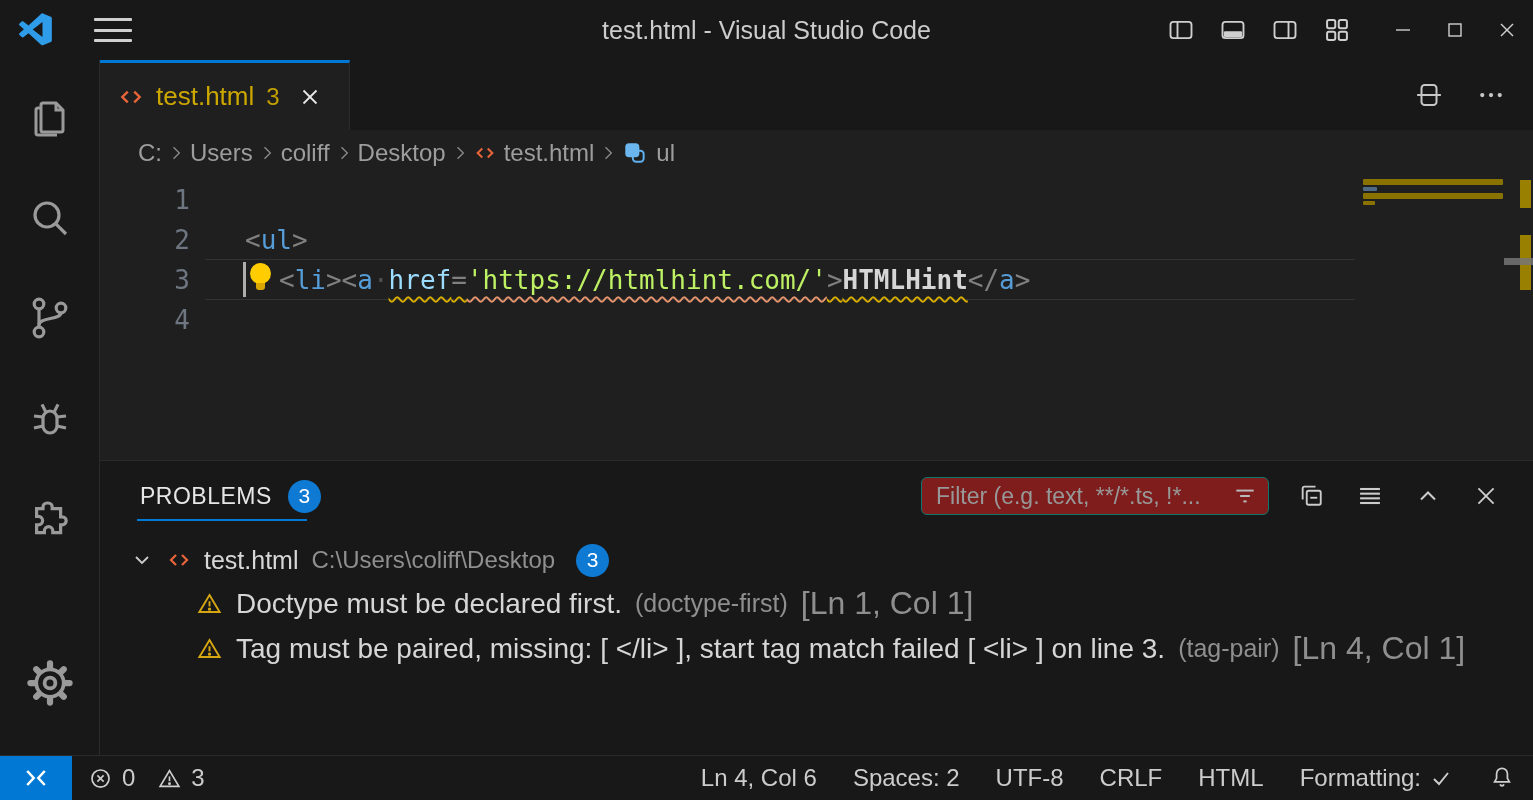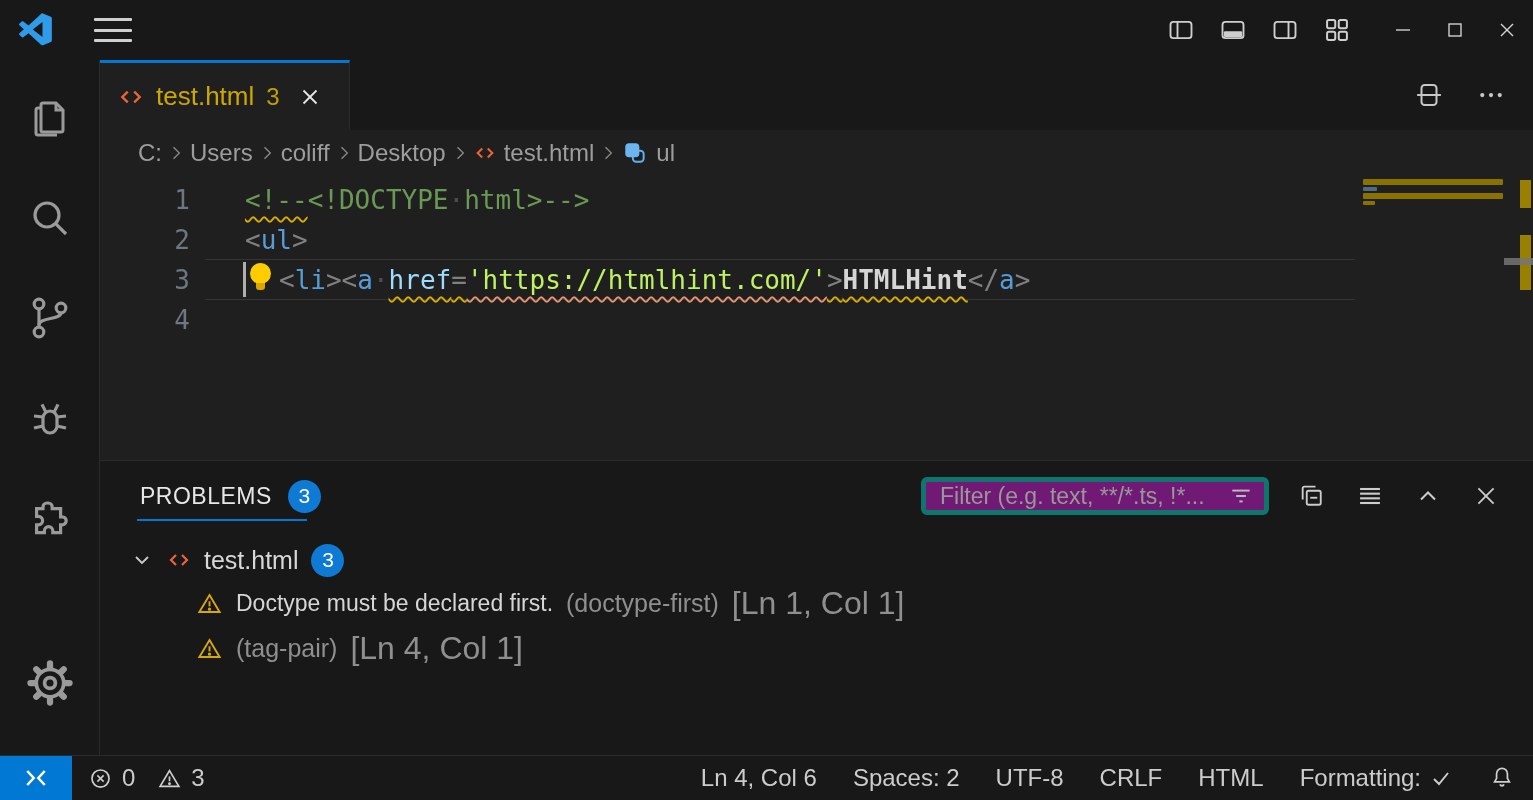--- a/index.html
+++ b/index.html
@@ -71,29 +71,29 @@
   .ov-m2{top:60px;height:55px;}
   .ov-cursor{position:absolute;right:0;top:83px;width:29px;height:7px;background:#767676;opacity:.85;}
   
   .panel{height:295px;background:#181818;border-top:1px solid #2b2b2b;position:relative;}
   .panel-header{height:70px;display:flex;align-items:center;padding-left:40px;position:relative;}
   .problems-tab{display:flex;align-items:center;gap:16px;cursor:pointer;}
   .pt-label{font-size:23px;color:#e7e7e7;letter-spacing:.5px;}
   .badge{min-width:33px;height:33px;border-radius:50%;background:#0e7ad3;color:#fff;font-size:21px;display:flex;align-items:center;justify-content:center;}
   .pt-underline{position:absolute;left:37px;top:58px;width:170px;height:2px;background:#0078d4;}
   .panel-actions{position:absolute;right:0;top:0;height:70px;display:flex;align-items:center;gap:28px;padding-right:32px;}
-  .filterbox{width:348px;height:38px;background:#701a75;border:5px solid #0f766e;border-radius:6px;display:flex;align-items:center;padding:0 10px 0 14px;cursor:text;}
+  .filterbox{width:348px;height:38px;background:#7f1d1d;border:1px solid #0f766e;border-radius:6px;display:flex;align-items:center;padding:0 10px 0 14px;cursor:text;}
   .filter-ph{flex:1;font-size:23px;color:#989898;white-space:nowrap;overflow:hidden;}
   .pa-btn{width:30px;height:30px;display:flex;align-items:center;justify-content:center;cursor:pointer;}
   .tree{padding-top:8px;}
   .file-row{height:42px;display:flex;align-items:center;padding-left:30px;gap:13px;cursor:pointer;}
   .fr-name{font-size:25px;color:#d7d7d7;}
   .fr-path{font-size:24px;color:#8f8f8f;margin-right:8px;}
   .problem-row{height:45px;display:flex;align-items:center;padding-left:96px;gap:13px;cursor:pointer;}
-  .pr-msg{font-size:23px;color:#d6d6d6;text-align:right;}
+  .pr-msg{font-size:28px;color:#d6d6d6;text-align:right;}
   .pr-rule{font-size:25px;color:#8f8f8f;text-align:center;}
   .pr-pos{font-size:32px;color:#8f8f8f;}
   
   .statusbar{height:45px;background:#181818;border-top:1px solid #2b2b2b;display:flex;align-items:center;font-size:24px;color:#cccccc;}
   .remote{width:72px;height:44px;background:#0078d4;display:flex;align-items:center;justify-content:center;cursor:pointer;}
   .sb-stats{margin-left:16px;display:flex;align-items:center;gap:9px;cursor:pointer;}
   .sb-right{margin-left:auto;display:flex;align-items:flex-start;gap:36px;padding-right:18px;}
   .sb-item{display:flex;align-items:center;gap:8px;cursor:pointer;white-space:nowrap;}
 </style>
 </head>
@@ -105,20 +105,21 @@
     <span class="logo">
       <svg width="34" height="34" viewBox="0 0 100 100">
           <path fill="#2F9CEA" d="M96.5 10.7 73.4 1.2c-1.7-.7-3.6-.3-4.9 1L30.9 36.5 15.7 24.9c-1.4-1.1-3.4-1-4.7.2L4.3 31c-1.6 1.4-1.6 3.9 0 5.3L17.4 48 4.3 59.7c-1.6 1.4-1.6 3.9 0 5.3l6.7 5.9c1.3 1.2 3.3 1.3 4.7.2l15.2-11.6 37.6 34.3c1.3 1.3 3.2 1.7 4.9 1l23.1-9.5c1.8-.7 3-2.5 3-4.4V15.1c0-1.9-1.2-3.7-3-4.4zM72 70.3 43.4 48.5 72 26.7v43.6z"></path>
         </svg>
     </span>
     <span class="hamburger">
         <i></i>
         <i></i>
         <i></i>
       </span>
+    <div class="win-title">test.html - Visual Studio Code</div>
     <div class="tb-right">
       <span class="tb-btn">
         <svg width="28" height="28" viewBox="0 0 24 24" fill="none" stroke="#cfcfcf" stroke-width="1.6">
             <rect x="3" y="5" width="18" height="14" rx="2.5"></rect>
             <line x1="9" y1="5" x2="9" y2="19"></line>
           </svg>
       </span>
       <span class="tb-btn">
         <svg width="28" height="28" viewBox="0 0 24 24">
             <rect x="3" y="5" width="18" height="14" rx="2.5" fill="none" stroke="#cfcfcf" stroke-width="1.6"></rect>
@@ -297,21 +298,20 @@
             </svg>
           <span>ul</span>
         </span>
       </div>
 
       <div class="editor">
         <div class="cur-line"></div>
         <div class="code-lines">
             <div class="code-line">
               <div class="ln">1</div>
-              <div class="lc"><span class="tok c-comment u-warn">&lt;!--</span><span class="tok c-comment">&lt;!DOCTYPE</span><span class="tok c-ws">·</span><span class="tok c-comment">html&gt;--&gt;</span></div>
             </div>
             <div class="code-line">
               <div class="ln">2</div>
               <div class="lc"><span class="tok c-punct">&lt;</span><span class="tok c-tag">ul</span><span class="tok c-punct">&gt;</span></div>
             </div>
             <div class="code-line">
               <div class="ln">3</div>
               <div class="lc"><span class="bulb"></span><span class="tok c-punct">&lt;</span><span class="tok c-tag">li</span><span class="tok c-punct">&gt;&lt;</span><span class="tok c-tag">a</span><span class="tok c-ws">·</span><span class="tok c-attr u-warn">href</span><span class="tok c-punct u-warn">=</span><span class="tok c-str u-salmon">'https://htmlhint.com/'</span><span class="tok c-punct u-warn">&gt;</span><span class="tok c-text u-warn">HTMLHint</span><span class="tok c-punct">&lt;/</span><span class="tok c-tag">a</span><span class="tok c-punct">&gt;</span></div>
             </div>
             <div class="code-line">
@@ -385,20 +385,21 @@
                   <polyline points="6,9 12,15 18,9"></polyline>
                 </svg>
             </span>
             <span>
               <svg width="24" height="24" viewBox="0 0 24 24" fill="none" stroke="#e8653a" stroke-width="2.2">
                   <polyline points="9,7 4,12 9,17"></polyline>
                   <polyline points="15,7 20,12 15,17"></polyline>
                 </svg>
             </span>
             <span class="fr-name">test.html</span>
+            <span class="fr-path">C:\Users\coliff\Desktop</span>
             <span class="badge">3</span>
           </div>
           <div>
               <div class="problem-row">
                 <span>
                   <svg width="27" height="27" viewBox="0 0 24 24" fill="none" stroke="#d7a712" stroke-width="1.7">
                     <path d="M12 4.5 21 19.5H3z"></path>
                     <line x1="12" y1="10" x2="12" y2="14.6"></line>
                     <circle cx="12" cy="17" r="0.6" fill="#d7a712"></circle>
                   </svg>
@@ -408,20 +409,21 @@
                 <span class="pr-pos">[Ln 1, Col 1]</span>
               </div>
               <div class="problem-row">
                 <span>
                   <svg width="27" height="27" viewBox="0 0 24 24" fill="none" stroke="#d7a712" stroke-width="1.7">
                     <path d="M12 4.5 21 19.5H3z"></path>
                     <line x1="12" y1="10" x2="12" y2="14.6"></line>
                     <circle cx="12" cy="17" r="0.6" fill="#d7a712"></circle>
                   </svg>
                 </span>
+                <span class="pr-msg">Tag must be paired, missing: [ &lt;/li&gt; ], start tag match failed [ &lt;li&gt; ] on line 3.</span>
                 <span class="pr-rule">(tag-pair)</span>
                 <span class="pr-pos">[Ln 4, Col 1]</span>
               </div>
             </div>
         </div>
       </div>
     </div>
   </div>
 
   <div class="statusbar">

